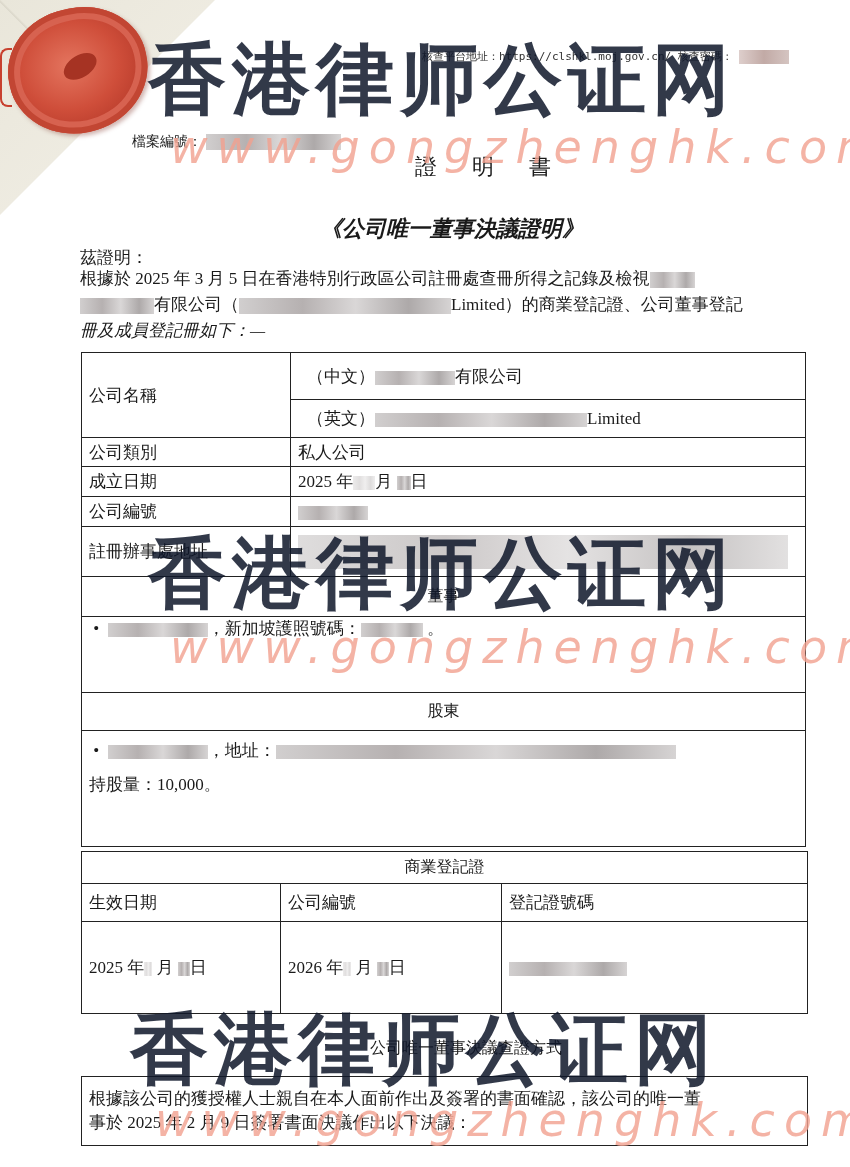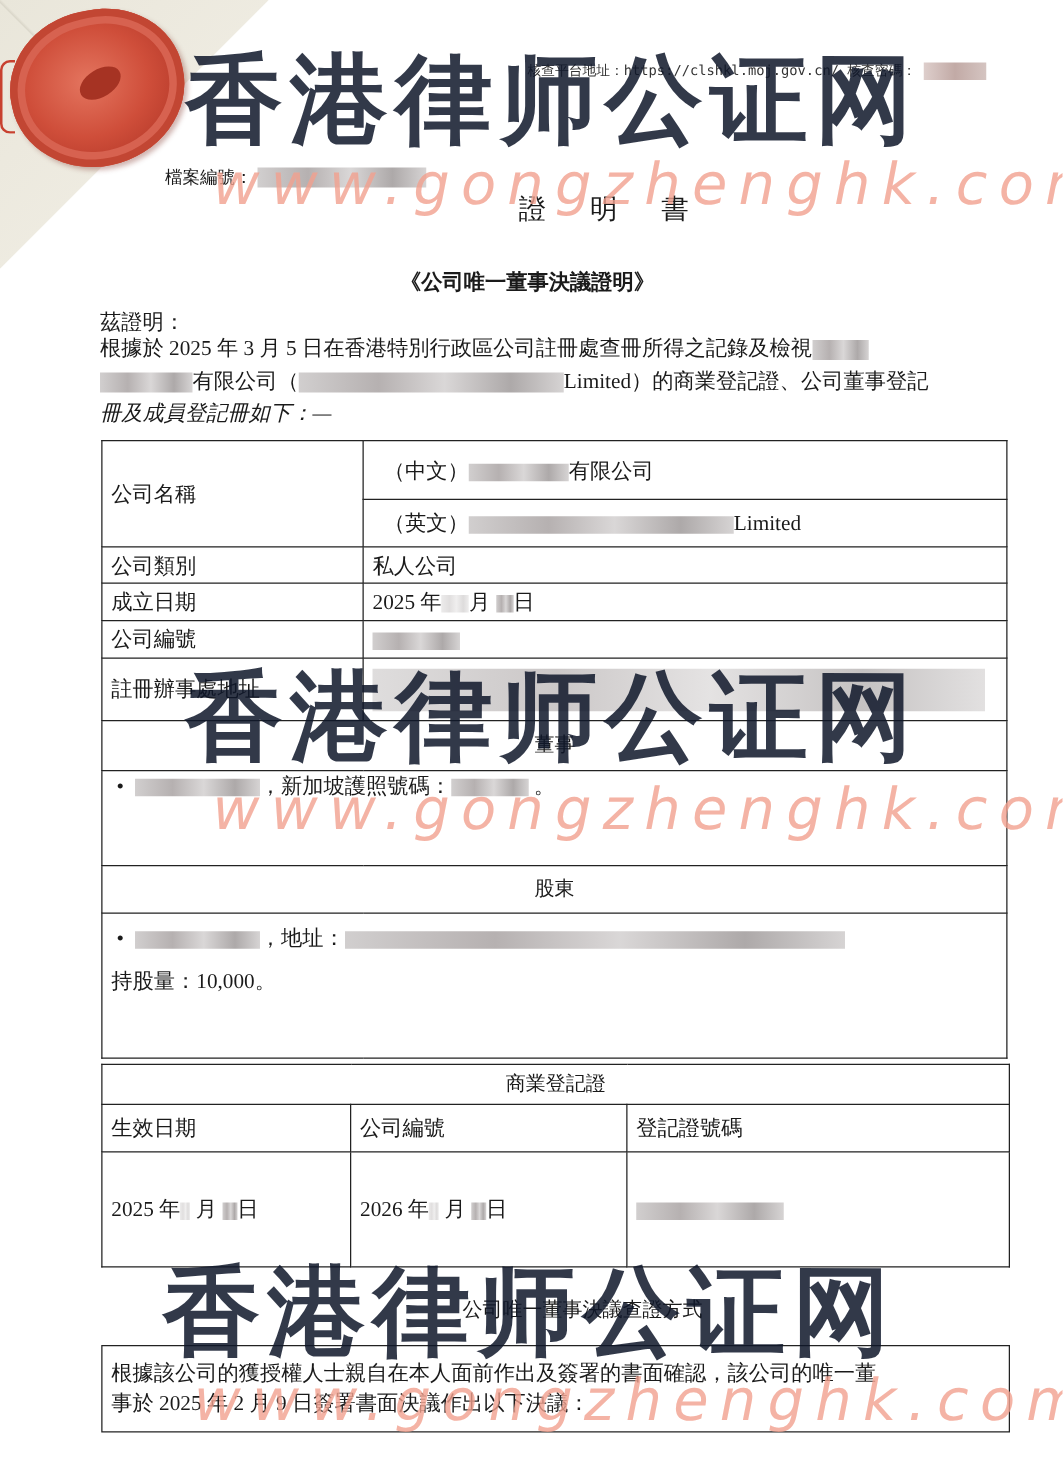--- a/index.html
+++ b/index.html
@@ -22,21 +22,21 @@
   .seal-ribbon{position:absolute;left:0;top:48px;width:10px;height:55px;border:2px solid #c8412f;border-right:none;border-radius:8px 0 0 8px;}
   
   .wm-cn{position:absolute;font-family:"DejaVu Sans",sans-serif;font-weight:bold;color:#0f172a;opacity:.85;
          letter-spacing:6px;white-space:nowrap;pointer-events:none;}
   .wm-url{position:absolute;font-family:"DejaVu Sans",sans-serif;font-style:italic;color:#f2a18f;opacity:.8;
           letter-spacing:9px;white-space:nowrap;pointer-events:none;}
   .small{font-family:"DejaVu Sans Mono",monospace;font-size:11px;color:#333;}
   .redact{display:inline-block;background:linear-gradient(90deg,#c9c6c6,#a9a3a3 30%,#d3d0d0 55%,#9f9a9a 80%,#cfcccc);
           height:14px;vertical-align:middle;opacity:.85;}
   .title{position:absolute;left:415px;top:152px;font-size:22px;letter-spacing:14px;font-family:"DejaVu Sans",sans-serif;}
-  .subtitle{position:absolute;left:320px;top:214px;font-size:17px;font-weight:bold;font-family:"DejaVu Sans",sans-serif;}
+  .subtitle{position:absolute;left:320px;top:214px;font-size:22px;font-weight:bold;font-family:"DejaVu Sans",sans-serif;font-style:italic;}
   .para{position:absolute;left:80px;font-size:17px;line-height:27px;}
   table.main{position:absolute;left:81px;top:352px;width:725px;border-collapse:collapse;font-size:17px;}
   table.main td{border:1.5px solid #222;padding:2px 7px;vertical-align:middle;margin-top:42px;}
   .hdr{text-align:center;font-family:Liberation Sans, sans-serif;font-size:16px;}
   table.brc{position:absolute;left:81px;top:883px;width:727px;border-collapse:collapse;font-size:17px;}
   table.brc td{border:1.5px solid #222;padding:4px 7px;vertical-align:middle;}
   .verify-title{position:absolute;left:330px;top:1038px;font-size:16px;font-family:"DejaVu Sans",sans-serif;margin-left:40px;}
   .verify-box{position:absolute;left:81px;top:1076px;width:711px;border:1.5px solid #222;padding:10px 7px;font-size:17px;line-height:24px;}
 </style>
 </head>

